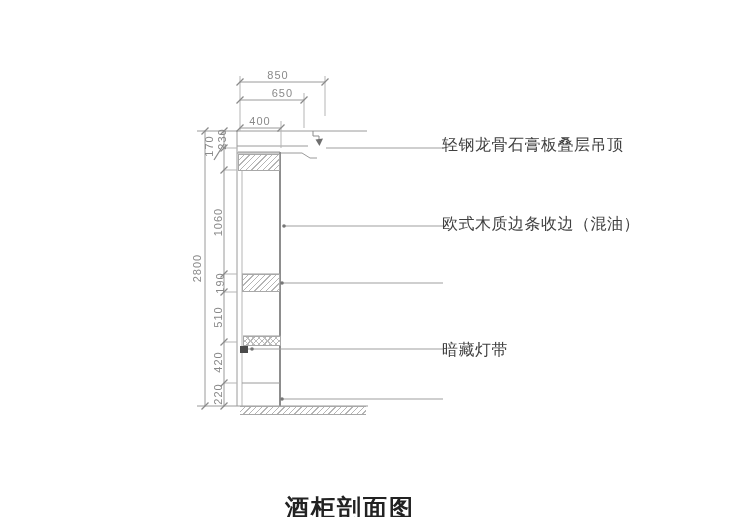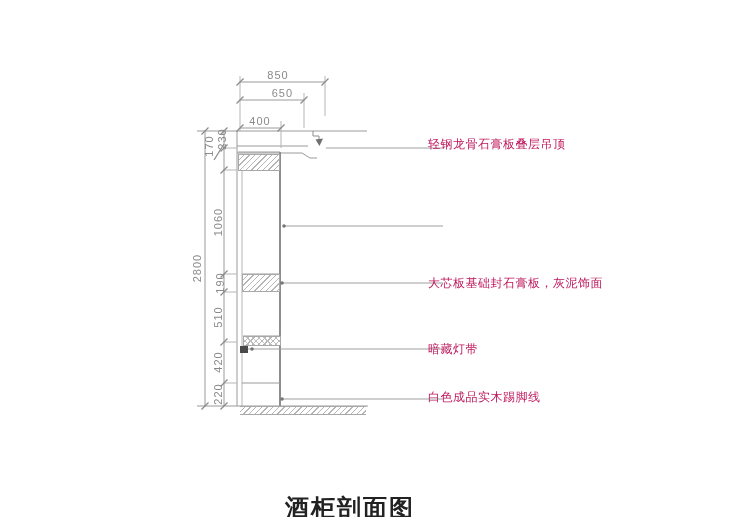--- a/index.html
+++ b/index.html
@@ -9,21 +9,21 @@
     margin-top:36px;
   }
   #linework{position:absolute;left:0;top:0;}
   .txt{position:absolute;white-space:nowrap;}
   .dim{
     font-size:11px;color:#8a8a8a;letter-spacing:1px;
     width:44px;height:12px;line-height:12px;text-align:center;
   }
   .dim.vert{transform:rotate(-90deg);transform-origin:center center;}
   .anno{
-    font-size:12px;color:#be185d;letter-spacing:0.5px;left:428px;height:15px;line-height:15px;
+    font-size:16px;color:#404040;letter-spacing:0.5px;left:442px;height:15px;line-height:15px;
   }
   .title{
     left:250px;width:200px;text-align:center;top:456px;
     font-size:24px;font-weight:bold;color:#222;letter-spacing:2px;
   }
   .hatch{
     position:absolute;box-sizing:border-box;border:1px solid #a8a8a8;
     background:repeating-linear-gradient(135deg,#ffffff 0 3px,#b5b5b5 3px 4px);
   }
   .crosshatch{
@@ -134,18 +134,17 @@
   <div class="txt dim vert" style="left:175px;top:226px;">2800</div>
   <div class="txt dim vert" style="left:187px;top:104px;">170</div>
   <div class="txt dim vert" style="left:200px;top:97px;">230</div>
   <div class="txt dim vert" style="left:196px;top:180px;">1060</div>
   <div class="txt dim vert" style="left:198px;top:241px;">190</div>
   <div class="txt dim vert" style="left:196px;top:275px;">510</div>
   <div class="txt dim vert" style="left:196px;top:320px;">420</div>
   <div class="txt dim vert" style="left:196px;top:352px;">220</div>
 
   <div class="txt anno" style="top:101px;">轻钢龙骨石膏板叠层吊顶</div>
-  <div class="txt anno" style="top:240px;">大芯板基础封石膏板，灰泥饰面</div>
+  <div class="txt anno" style="top:180px;">欧式木质边条收边（混油）</div>
   <div class="txt anno" style="top:306px;font-family:Liberation Serif, serif;">暗藏灯带</div>
-  <div class="txt anno" style="top:354px;">白色成品实木踢脚线</div>
 
   <div class="txt title">酒柜剖面图</div>
 </div>
 
 </body></html>

